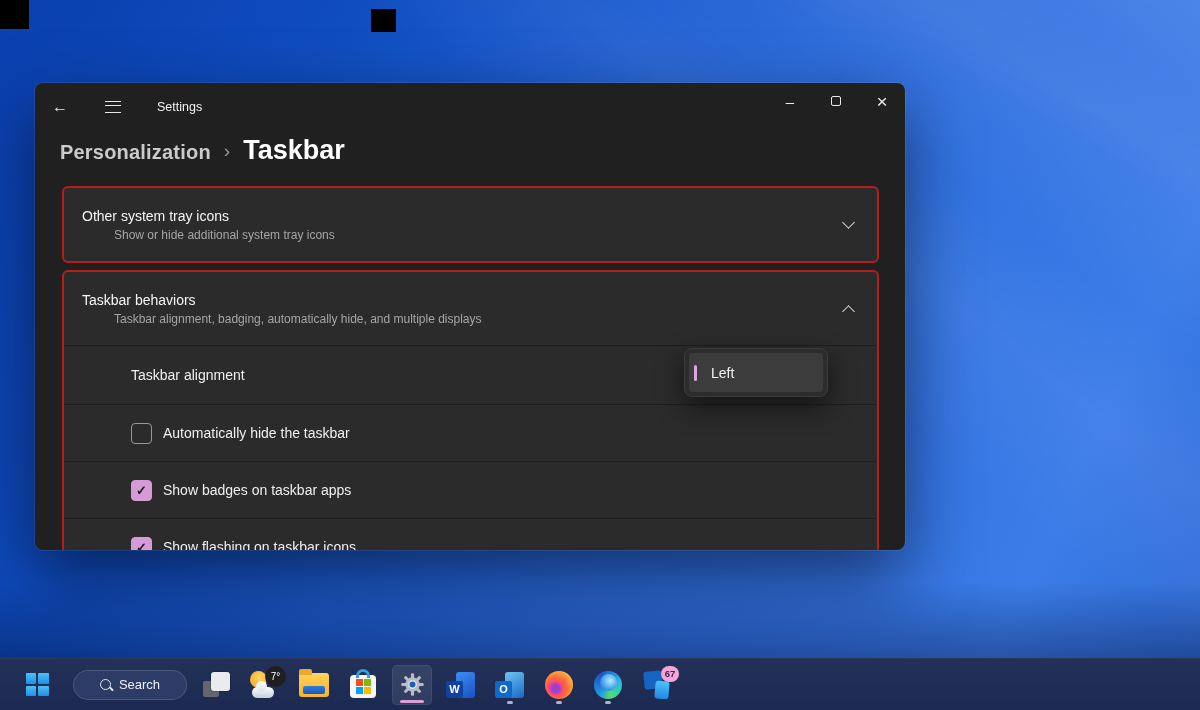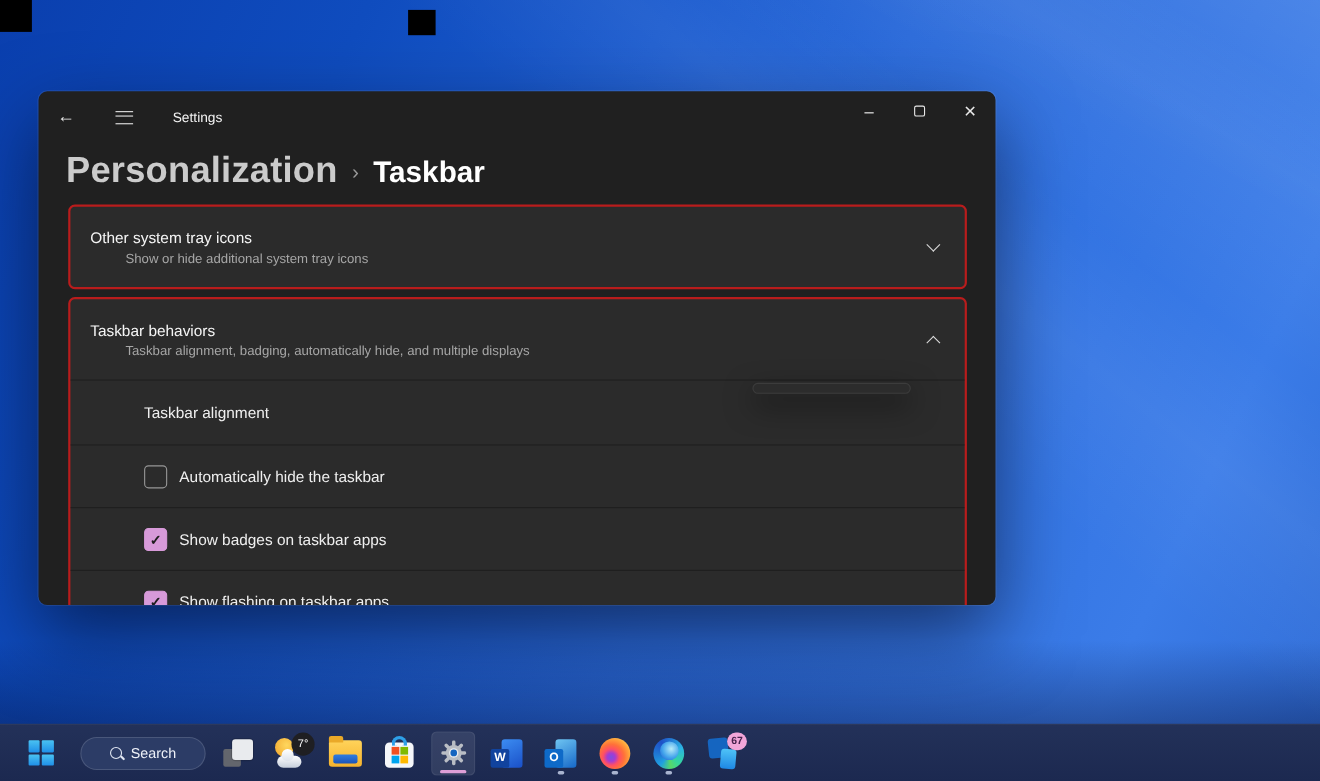--- a/index.html
+++ b/index.html
@@ -37,21 +37,21 @@
   .burger { width:16px; height:12px; border-top:1.7px solid #e6e6e6; border-bottom:1.7px solid #e6e6e6; position:relative; margin-left:28px; }
   .burger::after { content:""; position:absolute; left:0; right:0; top:3.4px; border-top:1.7px solid #e6e6e6; }
   .win-title { margin-left:36px; font-size:12.5px; color:#f2f2f2;text-align:center; }
   .win-controls { position:absolute; top:0; right:0; display:flex; }
   .win-ctrl { width:46px; height:36px; background:none; border:none; color:#e9e9e9; display:flex; align-items:center; justify-content:center; font-size:15px; }
   .win-ctrl.close-btn { border-top-right-radius:8px; }
   .max-box { width:10px; height:10px; border:1.4px solid #e9e9e9; border-radius:2px; display:block; }
   .close-glyph { font-size:19px; line-height:1; }
 
   .breadcrumb { display:flex; align-items:baseline; padding-left:25px; margin-top:4px; height:34px; }
-  .bc-parent { font-size:33px; font-weight:600; color:#cbcbcb; letter-spacing:.2px; }
+  .bc-parent { font-size:20px; font-weight:600; color:#cbcbcb; letter-spacing:.2px; }
   .bc-sep { font-size:19px; color:#9a9a9a; margin:0 13px; position:relative; top:-2px; }
   .bc-current { font-size:27px; font-weight:600; color:#ffffff; }
 
   .content { padding:17px 26px 0 27px; }
   .card {
     background:#2b2b2b; border:2px solid #b91c1c; border-radius:6px;
     position:relative; overflow:hidden;
   }
   .card + .card { margin-top:7px; }
   .card-header { display:flex; align-items:center; justify-content:space-between; padding:13px 24px 13px 18px; min-height:73px; }
@@ -219,28 +219,32 @@
           <span class="checkbox checked">
             <span>✓</span>
           </span>
           <span class="row-label">Show badges on taskbar apps</span>
         </div>
 
         <div class="exp-row">
           <span class="checkbox checked">
             <span>✓</span>
           </span>
-          <span class="row-label">Show flashing on taskbar apps</span>
+          <span class="row-label">Show flashing on taskbar icons</span>
         </div>
       </div>
 
     </div>
   </div>
 
   <div class="flyout">
+    <div class="flyout-item selected">
+      <span class="accent-pill"></span>
+      <span>Left</span>
+    </div>
   </div>
 
   <div class="taskbar">
     <button class="task-item">
       <span class="win-logo">
           <i></i>
           <i></i>
           <i></i>
           <i></i>
         </span>

